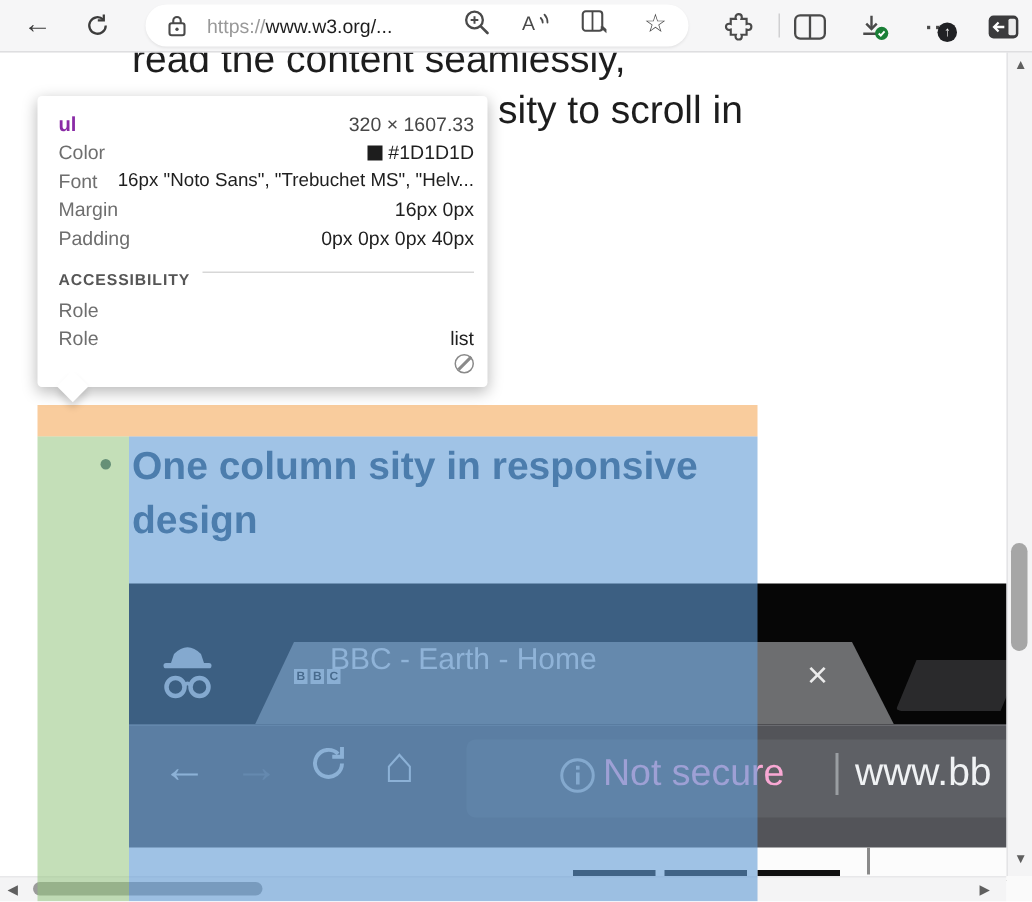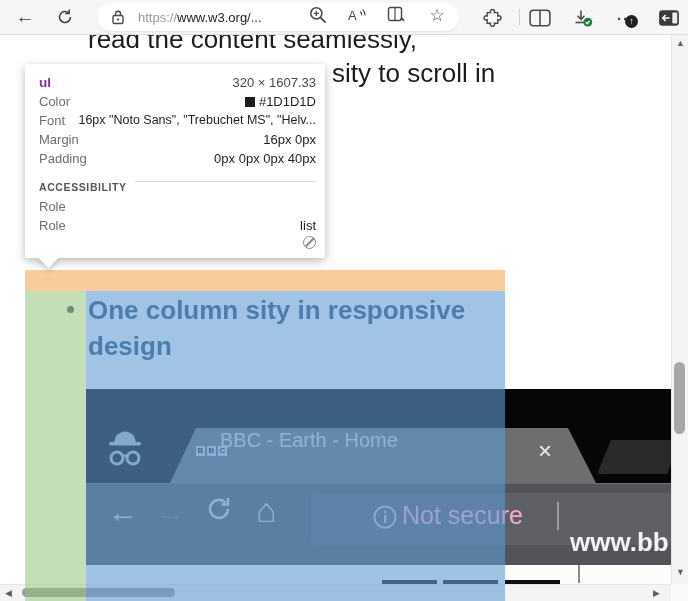--- a/index.html
+++ b/index.html
@@ -42,21 +42,21 @@
   #shot-title{left:134px;top:40px;font-size:20px;color:#d5d8db;white-space:nowrap;}
   #shot-close{left:452px;top:48px;font-size:24px;color:#ececec;}
   #shot-nav{left:0;top:94px;width:602px;height:82px;background:#535459;border-top:1px solid #6a6b70;}
   .nav-glyph{color:#ccd2d7;font-size:30px;}
   #nav-back{left:22px;top:106px;}
   #nav-fwd{left:70px;top:106px;color:#6b6f75;}
   #nav-home{left:170px;top:102px;font-size:34px;}
   #addr-field{left:225px;top:104px;width:377px;height:52px;background:#5e6065;border-radius:6px;}
   #not-secure{left:316px;top:112px;font-size:25px;color:#f9a8d4;white-space:nowrap;}
   #nav-divider{left:471px;top:113px;width:2px;height:28px;background:#9a9ea2;}
-  #shot-url{left:484px;top:110px;font-size:26px;font-weight:700;color:#f0f2f4;white-space:nowrap;margin-top:28px;}
+  #shot-url{left:484px;top:110px;font-size:26px;font-weight:400;color:#f0f2f4;white-space:nowrap;}
   #shot-white{left:0;top:176px;width:602px;height:22px;background:#fcfcfc;}
   .dash{top:191px;width:55px;height:4px;background:#101010;}
   #vline{left:492px;top:176px;width:2px;height:18px;background:#8a8a8a;}
 
   
   .sb-track{background:#f4f4f5;z-index:5;}
   #vsb{left:671px;top:34px;width:17px;height:550px;border-left:1px solid #e4e4e6;}
   #hsb{left:0;top:584px;width:671px;height:17px;border-top:1px solid #e8e8ea;}
   #sb-corner{left:671px;top:584px;width:17px;height:17px;background:#fafafa;z-index:5;}
   .sb-arrow{color:#5f5f5f;font-size:9px;z-index:6;}

